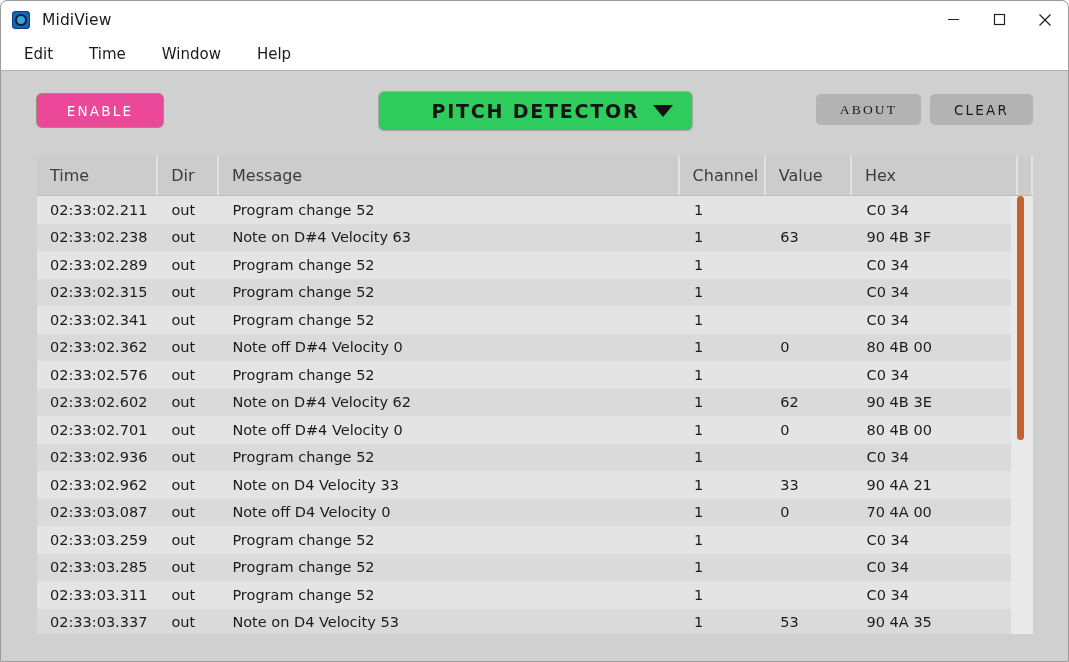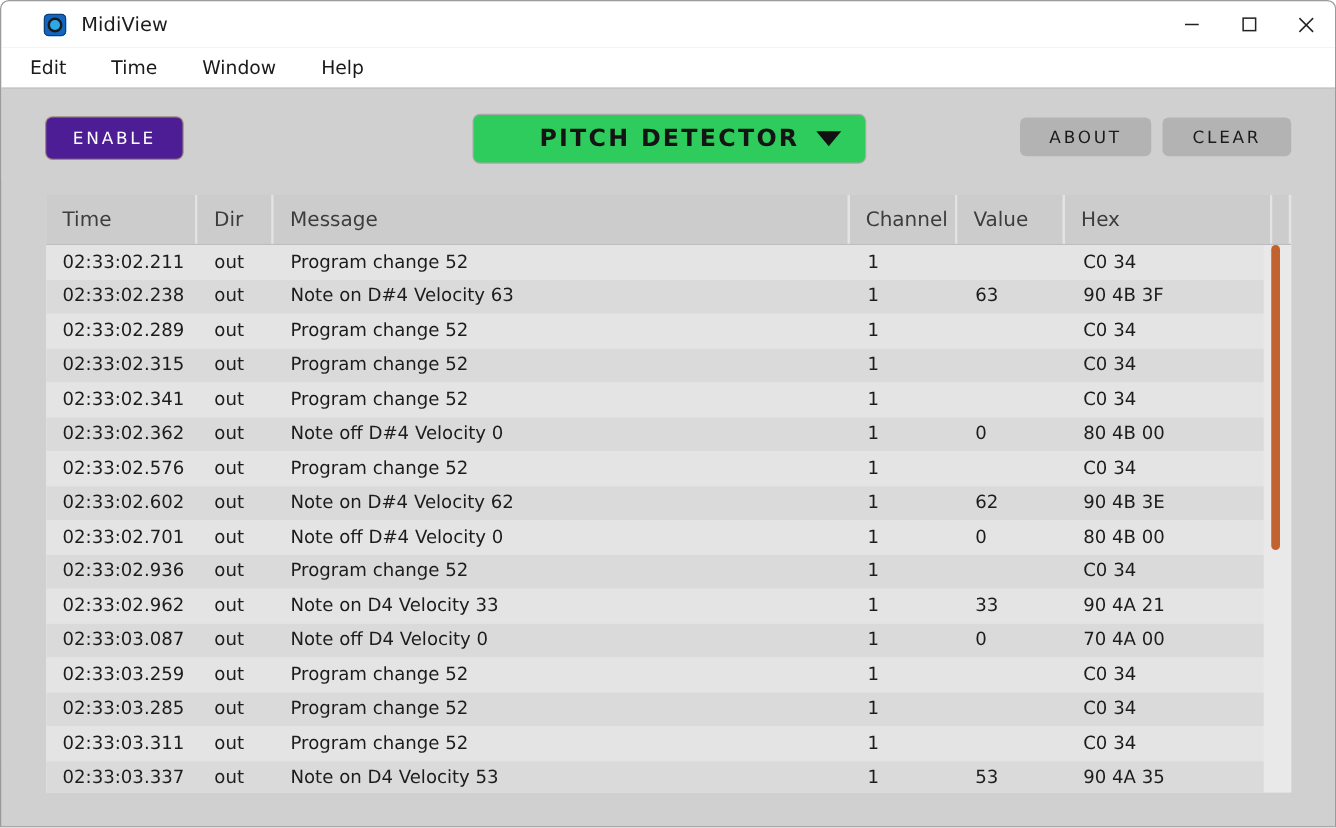--- a/index.html
+++ b/index.html
@@ -24,21 +24,20 @@
   }
 
   
   .titlebar {
     position: relative;
     height: 37px;
     background: #ffffff;
     display: flex;
     align-items: center;
     border-radius: 6px 6px 0 0;
-    padding-left: 23px;
   }
   .app-icon {
     width: 18px; height: 18px;
     margin-left: 11px;
     border-radius: 4px;
     background: #1565c0;
     position: relative;
     flex: 0 0 auto;
     box-shadow: inset 0 0 0 1px #0d3f7d;
   }
@@ -106,22 +105,22 @@
     align-items: center;
     justify-content: center;
     border-radius: 5px;
     font-size: 13.5px;
     letter-spacing: 2.2px;
     font-weight: 500;
     user-select: none;
   }
   .btn-enable {
     left: 36px; top: 23px;
-    width: 109px; height: 33px;
-    background: #4c1d95;
+    width: 126px; height: 33px;
+    background: #ec4899;
     color: #ffffff;
     box-shadow: 0 0 0 1px #a08a78;
   }
   .btn-dropdown {
     left: 378px; top: 21px;
     width: 313px; height: 38px;
     background: #2ecc5d;
     color: #141414;
     font-size: 19px;
     letter-spacing: 1.8px;
@@ -135,20 +134,21 @@
     width: 0; height: 0;
     border-left: 10px solid transparent;
     border-right: 10px solid transparent;
     border-top: 12px solid #111111;
   }
   .btn-about {
     left: 815px; top: 97px;
     width: 105px; height: 31px;
     background: #b3b3b3;
     color: #1a1a1a;
+    font-family: Liberation Serif, serif;
   }
   .btn-clear {
     left: 929px; top: 97px;
     width: 103px; height: 31px;
     background: #b3b3b3;
     color: #1a1a1a;
   }
   .btn-about, .btn-clear { top: 23px; }
   .btn-about { left: 815px; }
   .btn-clear { left: 929px; }

